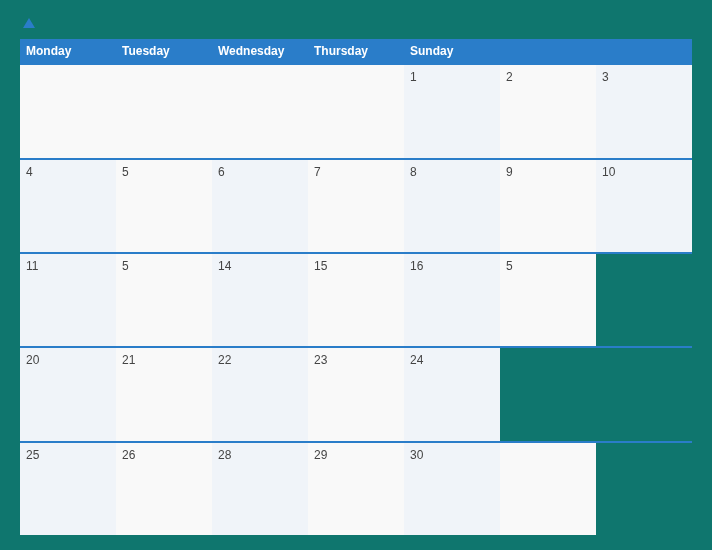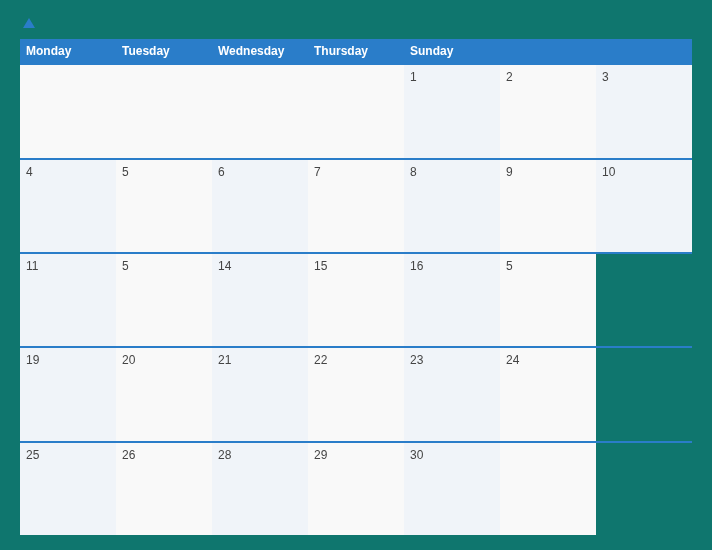--- a/index.html
+++ b/index.html
@@ -186,23 +186,20 @@
           </div>
           <div class="cal-cell">
             <span class="day-num">16</span>
           </div>
           <div class="cal-cell">
             <span class="day-num">5</span>
           </div>
         </div>
         <div class="cal-week">
           <div class="cal-cell">
-            <span class="day-num">19</span>
-          </div>
-          <div class="cal-cell">
             <span class="day-num">20</span>
           </div>
           <div class="cal-cell">
             <span class="day-num">21</span>
           </div>
           <div class="cal-cell">
             <span class="day-num">22</span>
           </div>
           <div class="cal-cell">
             <span class="day-num">23</span>

